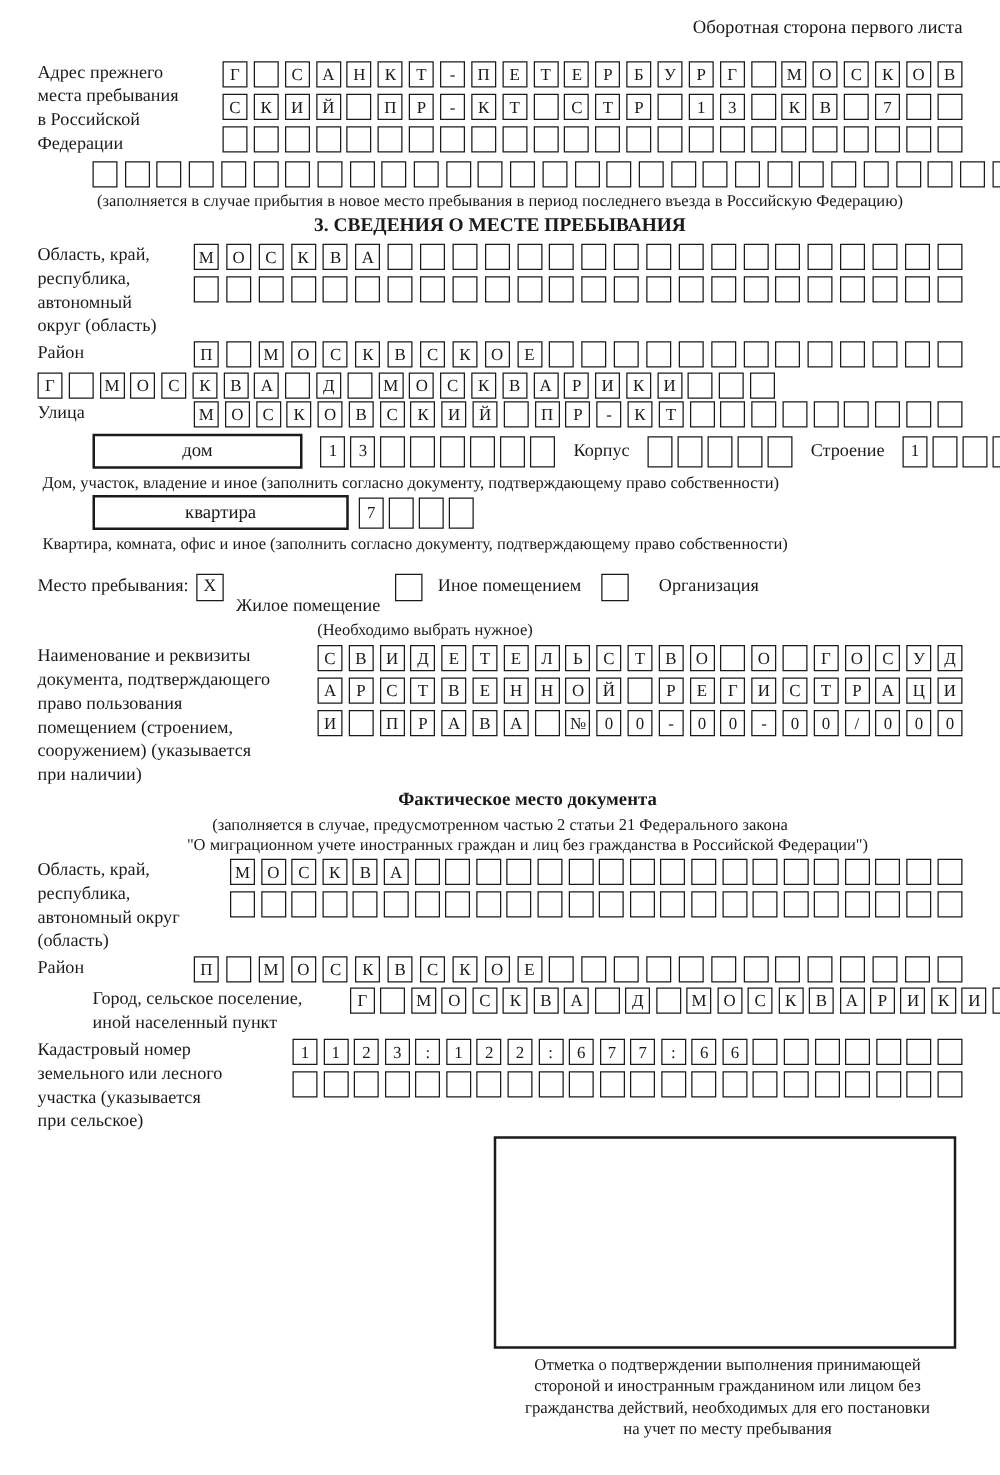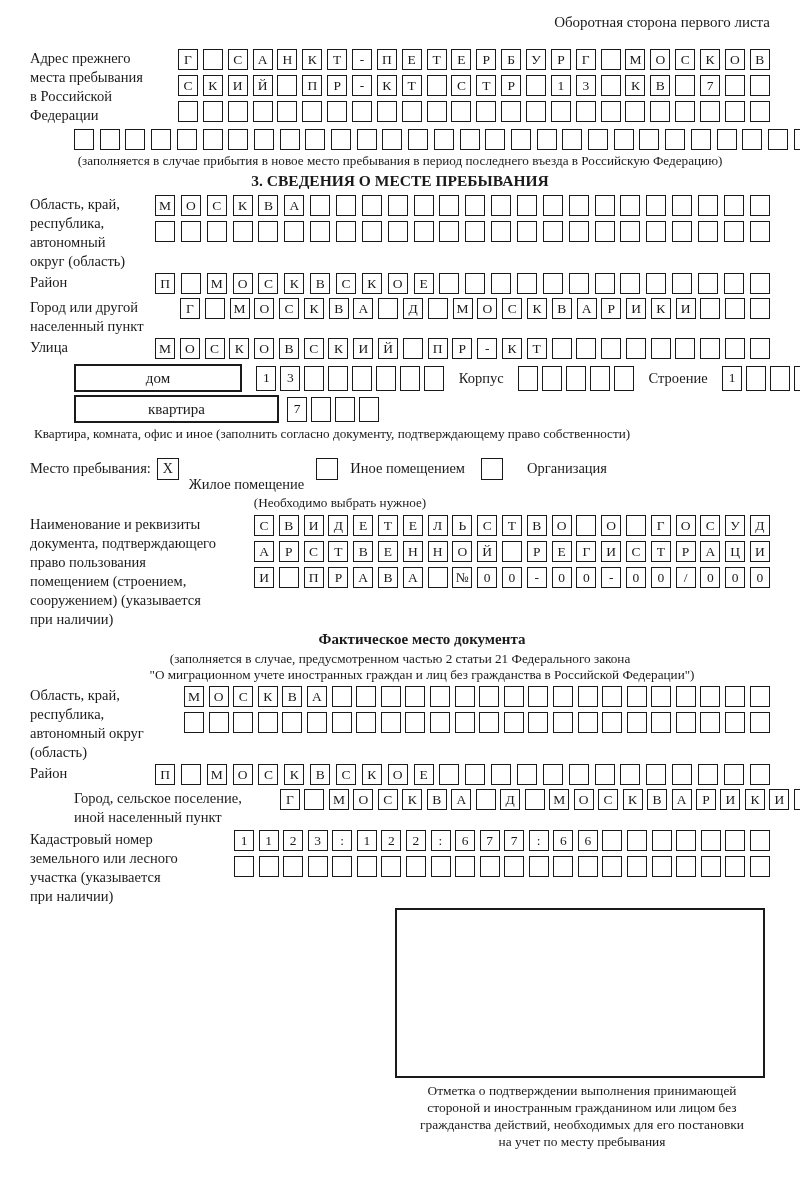--- a/index.html
+++ b/index.html
@@ -246,22 +246,20 @@
           <span class="cell"></span>
           <span class="cell"></span>
           <span class="cell"></span>
           <span class="cell"></span>
           <span class="cell"></span>
         </div>
     </div>
   </div>
 
   <div class="field mb2">
-    <div class="label" style="width:150px;">Город или другой
-населенный пункт</div>
     <div class="gridcol" style="width:590px;">
       <div class="grid">
           <span class="cell">Г</span>
           <span class="cell"></span>
           <span class="cell">М</span>
           <span class="cell">О</span>
           <span class="cell">С</span>
           <span class="cell">К</span>
           <span class="cell">В</span>
           <span class="cell">А</span>
@@ -339,20 +337,21 @@
         <span class="cell"></span>
       </div>
     <span class="txt">Строение</span>
     <div class="cells">
         <span class="cell">1</span>
         <span class="cell"></span>
         <span class="cell"></span>
         <span class="cell"></span>
       </div>
   </div>
+  <div class="note mb2" style="margin-left:4px;">Дом, участок, владение и иное (заполнить согласно документу, подтверждающему право собственности)</div>
 
   <div class="inline-row mb3">
     <div class="labelbox" style="width:205px;">квартира</div>
     <div class="cells" style="margin-left:8px;">
         <span class="cell">7</span>
         <span class="cell"></span>
         <span class="cell"></span>
         <span class="cell"></span>
       </div>
   </div>
@@ -574,21 +573,21 @@
           <span class="cell">И</span>
           <span class="cell"></span>
         </div>
     </div>
   </div>
 
   <div class="field mb2">
     <div class="label" style="width:200px;">Кадастровый номер
 земельного или лесного
 участка (указывается
-при наличии)</div>
+при сельское)</div>
     <div class="gridcol" style="width:536px;">
       <div class="grid">
           <span class="cell">1</span>
           <span class="cell">1</span>
           <span class="cell">2</span>
           <span class="cell">3</span>
           <span class="cell">:</span>
           <span class="cell">1</span>
           <span class="cell">2</span>
           <span class="cell">2</span>

